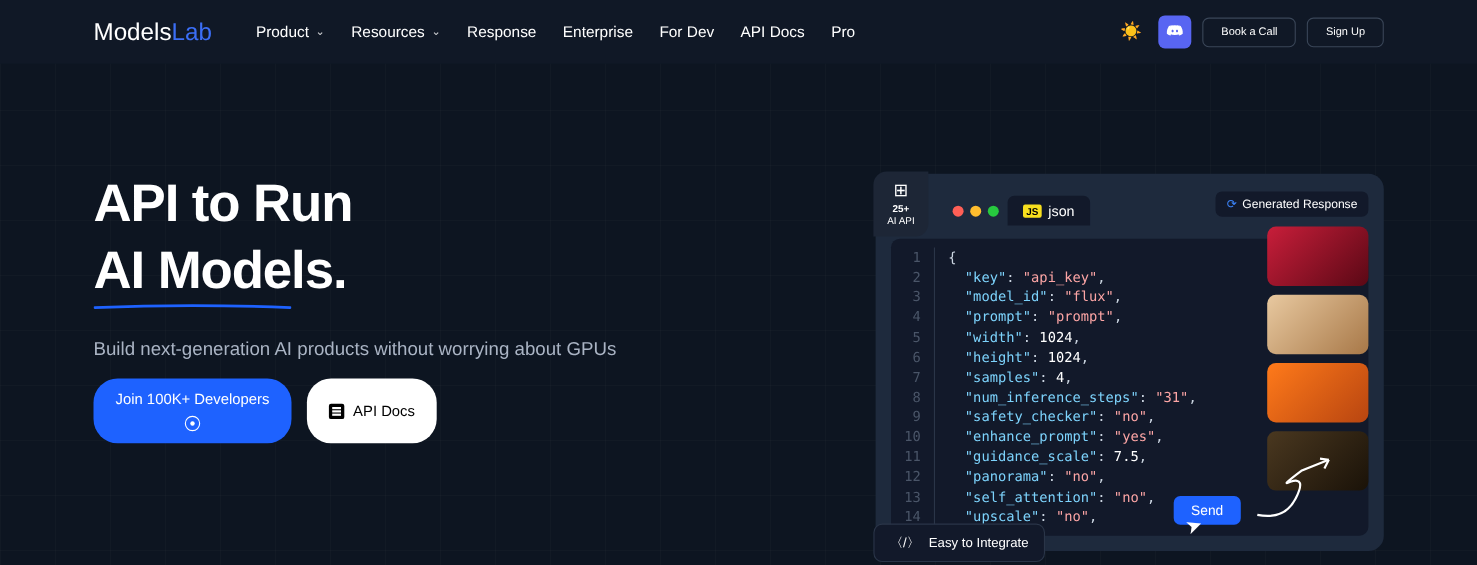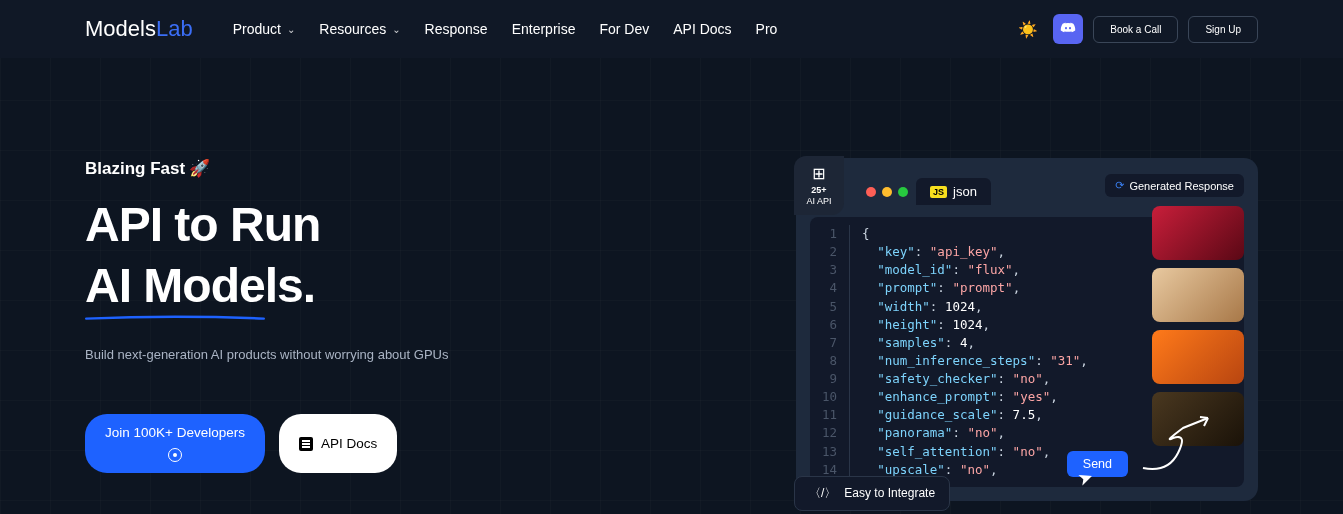--- a/index.html
+++ b/index.html
@@ -54,21 +54,21 @@
 }
 .hero-left { flex: 1; }
 .blazing { font-size: 17px; font-weight: 600; margin-bottom: 18px; }
 .h1 { font-size: 48px; font-weight: 800; line-height: 1.15; margin-bottom: 6px; letter-spacing: -1px; }
 .h1-line2 { position: relative; display: inline-block; }
 .underline {
   position: absolute;
   bottom: -8px; left: 0; right: 0;
   height: 6px;
 }
-.sub { color: #aab4c4; font-size: 13px; margin-top: 28px; margin-bottom: 52px; }
+.sub { color: #aab4c4; font-size: 17px; margin-top: 28px; margin-bottom: 16px; }
 .cta-row { display: flex; gap: 14px; }
 .btn-primary {
   background: #1e62ff;
   color: #fff;
   padding: 11px 20px;
   border-radius: 22px;
   font-size: 13.5px;
   font-weight: 500;
   display: flex; align-items: center; gap: 8px;
   cursor: pointer;
@@ -200,21 +200,20 @@
           <path d="M20 4c-1.5-.7-3-1.2-4.6-1.4l-.2.4c1.4.3 2.7.9 3.9 1.6-2.3-1-4.7-1.6-7.1-1.6s-4.8.5-7.1 1.6c1.2-.7 2.5-1.3 3.9-1.6l-.2-.4C7 2.8 5.5 3.3 4 4 1.7 7.5.9 11 1.2 14.4c1.7 1.3 3.4 2 5 2.5l.8-1.3c-.7-.3-1.4-.6-2-1 .2.1.3.2.5.3 2 .9 4.2 1.4 6.5 1.4s4.5-.5 6.5-1.4c.2-.1.3-.2.5-.3-.6.4-1.3.7-2 1l.8 1.3c1.6-.5 3.3-1.2 5-2.5.4-4-.8-7.4-2.8-10.4zM9 12.5c-.8 0-1.5-.8-1.5-1.7S8.2 9 9 9s1.5.8 1.5 1.7-.7 1.8-1.5 1.8zm6 0c-.8 0-1.5-.8-1.5-1.7S14.2 9 15 9s1.5.8 1.5 1.7-.7 1.8-1.5 1.8z"></path>
         </svg>
     </div>
     <div class="outline-btn">Book a Call</div>
     <div class="outline-btn">Sign Up</div>
   </div>
 </nav>
 
 <div class="hero">
   <div class="hero-left">
-    <div class="blazing">Blazing Fast 🚀</div>
     <div class="h1">API to Run</div>
     <div class="h1 h1-line2">
       <span>AI Models.</span>
       <svg class="underline" viewBox="0 0 300 10" preserveAspectRatio="none">
           <path d="M2 6 Q150 0 298 6" stroke="#1e62ff" stroke-width="4" fill="none" stroke-linecap="round"></path>
         </svg>
     </div>
     <div class="sub">Build next-generation AI products without worrying about GPUs</div>
     <div class="cta-row">
       <div class="btn-primary">

